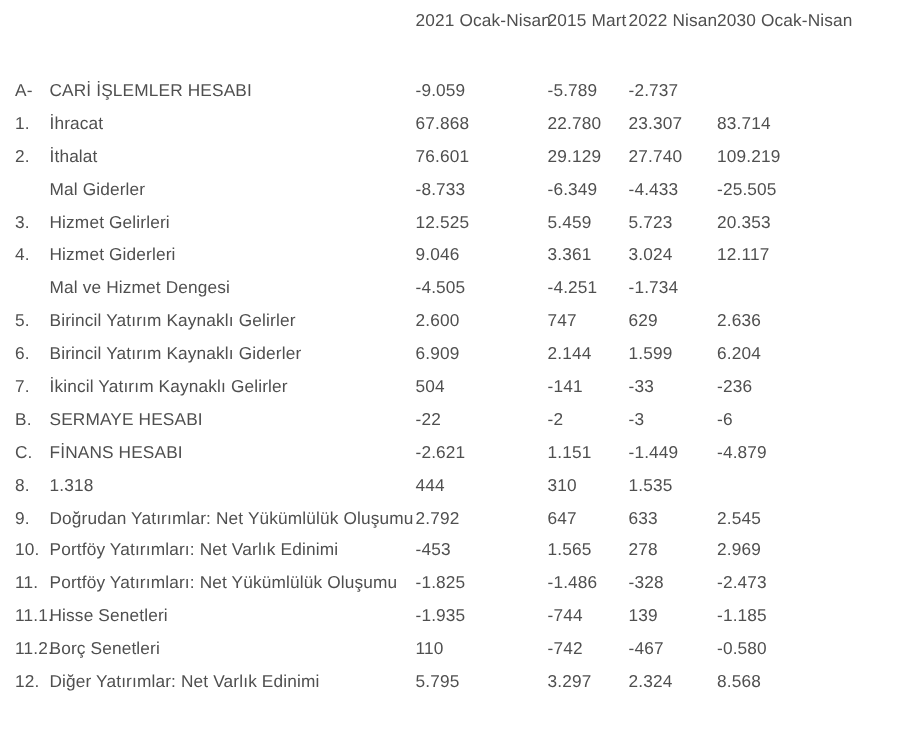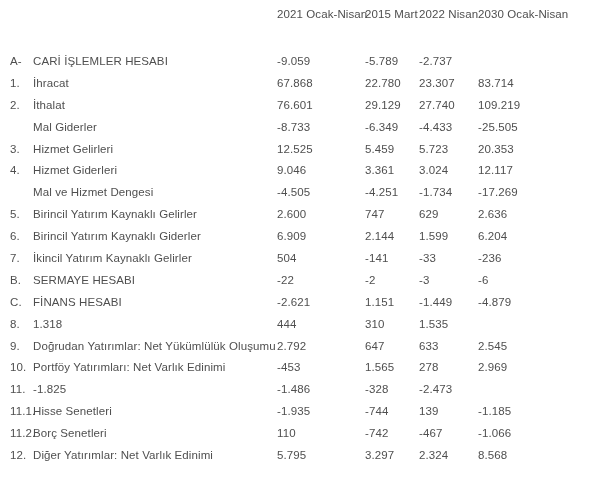--- a/index.html
+++ b/index.html
@@ -99,21 +99,20 @@
         <span class="cell val">3.361</span>
         <span class="cell val">3.024</span>
         <span class="cell val">12.117</span>
       </div>
       <div class="row">
         <span class="cell code"></span>
         <span class="cell label">Mal ve Hizmet Dengesi</span>
         <span class="cell val">-4.505</span>
         <span class="cell val">-4.251</span>
         <span class="cell val">-1.734</span>
-        <span class="cell val">-17.269</span>
       </div>
       <div class="row">
         <span class="cell code">5.</span>
         <span class="cell label">Birincil Yatırım Kaynaklı Gelirler</span>
         <span class="cell val">2.600</span>
         <span class="cell val">747</span>
         <span class="cell val">629</span>
         <span class="cell val">2.636</span>
       </div>
       <div class="row">
@@ -166,40 +165,41 @@
       <div class="row">
         <span class="cell code">10.</span>
         <span class="cell label">Portföy Yatırımları: Net Varlık Edinimi</span>
         <span class="cell val">-453</span>
         <span class="cell val">1.565</span>
         <span class="cell val">278</span>
         <span class="cell val">2.969</span>
       </div>
       <div class="row">
         <span class="cell code">11.</span>
+        <span class="cell label">Portföy Yatırımları: Net Yükümlülük Oluşumu</span>
         <span class="cell val">-1.825</span>
         <span class="cell val">-1.486</span>
         <span class="cell val">-328</span>
         <span class="cell val">-2.473</span>
       </div>
       <div class="row">
         <span class="cell code">11.1.</span>
         <span class="cell label">Hisse Senetleri</span>
         <span class="cell val">-1.935</span>
         <span class="cell val">-744</span>
         <span class="cell val">139</span>
         <span class="cell val">-1.185</span>
       </div>
       <div class="row">
         <span class="cell code">11.2.</span>
         <span class="cell label">Borç Senetleri</span>
         <span class="cell val">110</span>
         <span class="cell val">-742</span>
         <span class="cell val">-467</span>
-        <span class="cell val">-1.066</span>
+        <span class="cell val">-0.580</span>
       </div>
       <div class="row">
         <span class="cell code">12.</span>
         <span class="cell label">Diğer Yatırımlar: Net Varlık Edinimi</span>
         <span class="cell val">5.795</span>
         <span class="cell val">3.297</span>
         <span class="cell val">2.324</span>
         <span class="cell val">8.568</span>
       </div>
     </div>

